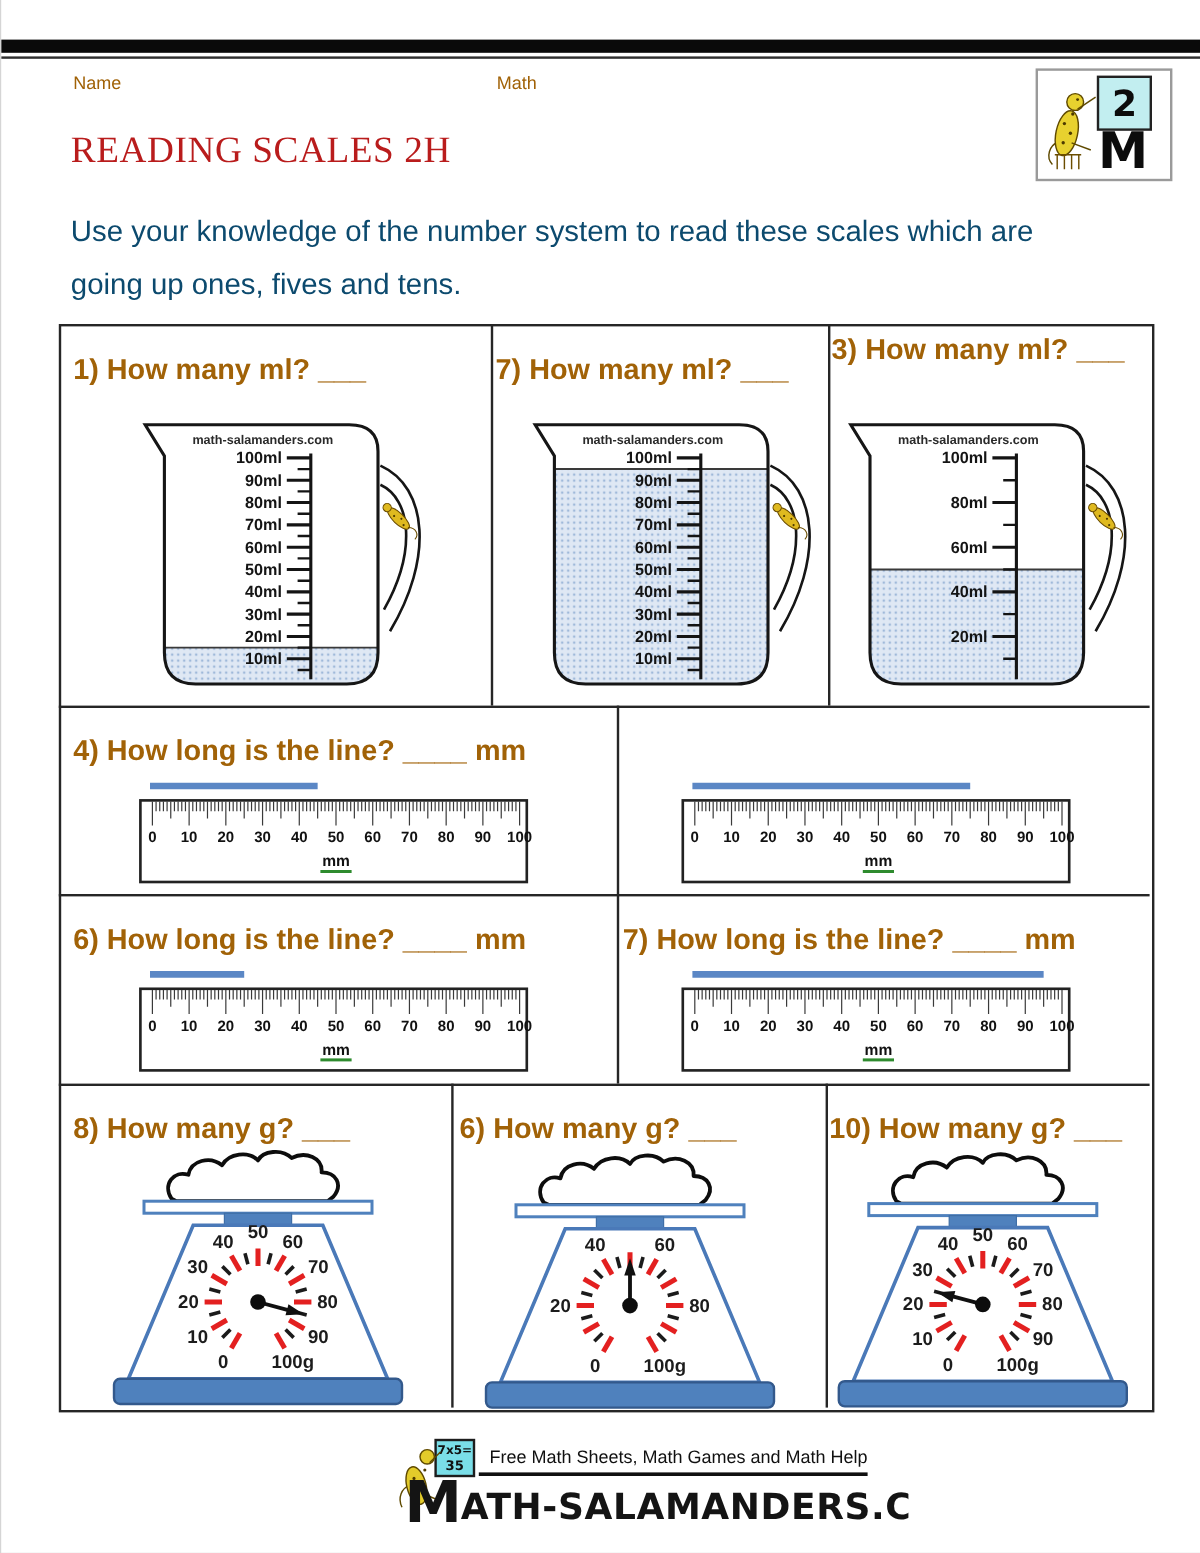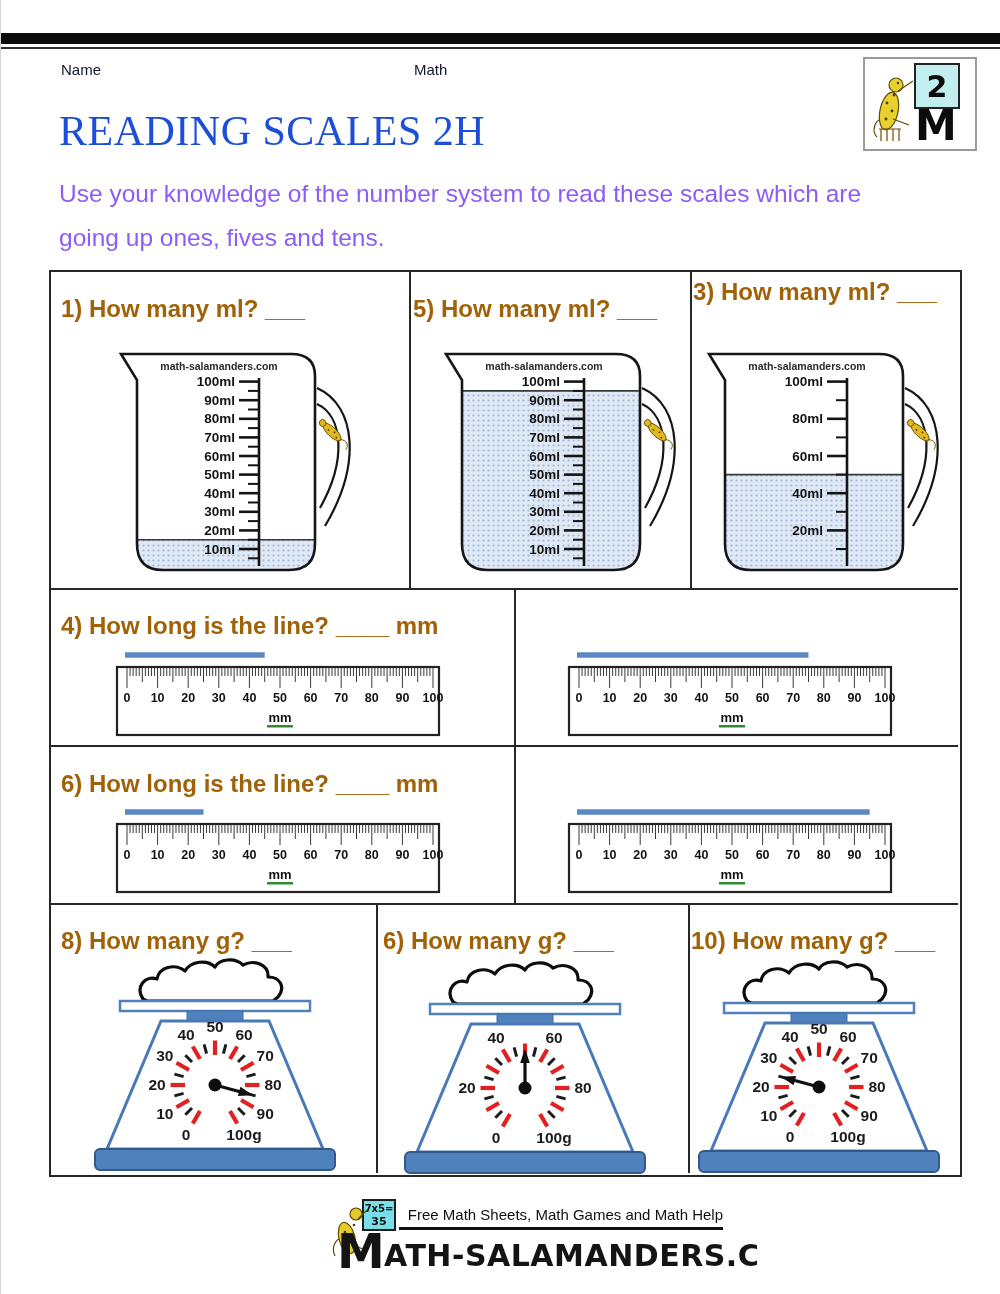--- a/index.html
+++ b/index.html
@@ -4,26 +4,26 @@
 <style>
   html,body{margin:0;padding:0;background:#fff;}
   #page{
     position:relative;width:1000px;height:1294px;background:#ffffff;
     font-family:"Liberation Sans",sans-serif;color:#111;overflow:hidden;
     border-left:1px solid #d5d5d5;border-right:1px solid #d5d5d5;border-bottom:1px solid #d5d5d5;
   }
   .abs{position:absolute;}
   #top-bar{left:0;top:33px;width:1000px;height:11px;background:#0a0a0a;}
   #top-bar-sub{left:0;top:47px;width:1000px;height:2px;background:#2f2f2f;}
-  .meta-label{font-size:15px;color:#0f172a;}
+  .meta-label{font-size:15px;color:#a16207;}
   #page-title{
-    font-family:"Liberation Serif",serif;font-size:42px;letter-spacing:.5px;
-    color:#1d4ed8;font-weight:500;text-align:center;
+    font-family:"Liberation Serif",serif;font-size:31px;letter-spacing:.5px;
+    color:#b91c1c;font-weight:500;text-align:center;
   }
-  #intro{font-size:24.5px;line-height:44px;color:#8b5cf6;width:812px;}
+  #intro{font-size:24.5px;line-height:44px;color:#0c4a6e;width:812px;}
   #logo-box{left:862px;top:57px;width:110px;height:90px;border:2px solid #9a9a9a;background:#fff;}
   .gridline{background:#262626;}
   .prompt{font-size:24px;font-weight:600;color:#a16207;white-space:nowrap;}
   .svg-holder{line-height:0;}
   #footer-tagline{left:400px;top:1206px;width:322px;text-align:right;font-size:15px;font-weight:400;color:#101010;}
   #footer-rule{left:398px;top:1227px;width:324px;height:3px;background:#101010;}
 </style>
 </head>
 <body>
 
@@ -66,21 +66,21 @@
   <div class="abs gridline" style="left:48px;top:588px;width:909px;height:2px;"></div>
   <div class="abs gridline" style="left:48px;top:745px;width:909px;height:2px;"></div>
   <div class="abs gridline" style="left:48px;top:903px;width:909px;height:2px;"></div>
   <div class="abs gridline" style="left:408px;top:270px;width:2px;height:318px;"></div>
   <div class="abs gridline" style="left:689px;top:270px;width:2px;height:318px;"></div>
   <div class="abs gridline" style="left:513px;top:588px;width:2px;height:315px;"></div>
   <div class="abs gridline" style="left:375px;top:903px;width:2px;height:270px;"></div>
   <div class="abs gridline" style="left:687px;top:903px;width:2px;height:270px;"></div>
 
   <div class="abs prompt" style="left:60px;top:295px;">1) How many ml? ___</div>
-  <div class="abs prompt" style="left:412px;top:295px;">5) How many ml? ___</div>
+  <div class="abs prompt" style="left:412px;top:295px;">7) How many ml? ___</div>
   <div class="abs prompt" style="left:692px;top:278px;">3) How many ml? ___</div>
   <div class="abs svg-holder" style="left:100px;top:348px;"><svg width="252" height="236" viewBox="0 0 252 236" font-family="Liberation Sans,sans-serif">
   <defs>
     <pattern id="dots0" width="5" height="5" patternUnits="userSpaceOnUse">
       <rect width="5" height="5" fill="#dfe8f4"></rect>
             <circle cx="2.5" cy="2.5" r="1.1" fill="#9fb9da"></circle>
     </pattern>
     <clipPath id="jclip0">
             <path d="M 20,6 L 190,6 Q 214,6 214,28 L 214,196 Q 214,222 188,222 L 62,222 Q 36,222 36,196 L 36,32 Z"></path>
           </clipPath>
@@ -473,20 +473,21 @@
         <text x="195.6" y="55" text-anchor="middle" font-size="12.5" font-weight="600" fill="#111">60</text>
         <text x="226.20000000000002" y="55" text-anchor="middle" font-size="12.5" font-weight="600" fill="#111">70</text>
         <text x="256.8" y="55" text-anchor="middle" font-size="12.5" font-weight="600" fill="#111">80</text>
         <text x="287.4" y="55" text-anchor="middle" font-size="12.5" font-weight="600" fill="#111">90</text>
         <text x="318" y="55" text-anchor="middle" font-size="12.5" font-weight="600" fill="#111">100</text>
   <text x="165" y="75" text-anchor="middle" font-size="13" font-weight="600" fill="#111">mm</text>
   <rect x="152" y="78" width="26" height="2.5" fill="#2e8b2e"></rect>
 </svg></div>
 
   <div class="abs prompt" style="left:60px;top:770px;">6) How long is the line? ____ mm</div>
+  <div class="abs prompt" style="left:518px;top:770px;">7) How long is the line? ____ mm</div>
   <div class="abs svg-holder" style="left:114px;top:804px;"><svg width="336" height="92" viewBox="0 0 336 92" font-family="Liberation Sans,sans-serif">
   <line x1="10" y1="8" x2="88.5" y2="8" stroke="#5b87c5" stroke-width="5.5"></line>
   <rect x="2" y="20" width="322" height="68" fill="#fff" stroke="#222" stroke-width="2.2"></rect>
   <line x1="12" y1="21" x2="12" y2="41" stroke="#3a3a3a" stroke-width="1"></line>
         <line x1="15.06" y1="21" x2="15.06" y2="29" stroke="#3a3a3a" stroke-width="1"></line>
         <line x1="18.12" y1="21" x2="18.12" y2="29" stroke="#3a3a3a" stroke-width="1"></line>
         <line x1="21.18" y1="21" x2="21.18" y2="29" stroke="#3a3a3a" stroke-width="1"></line>
         <line x1="24.240000000000002" y1="21" x2="24.240000000000002" y2="29" stroke="#3a3a3a" stroke-width="1"></line>
         <line x1="27.3" y1="21" x2="27.3" y2="35" stroke="#3a3a3a" stroke-width="1"></line>
         <line x1="30.36" y1="21" x2="30.36" y2="29" stroke="#3a3a3a" stroke-width="1"></line>

